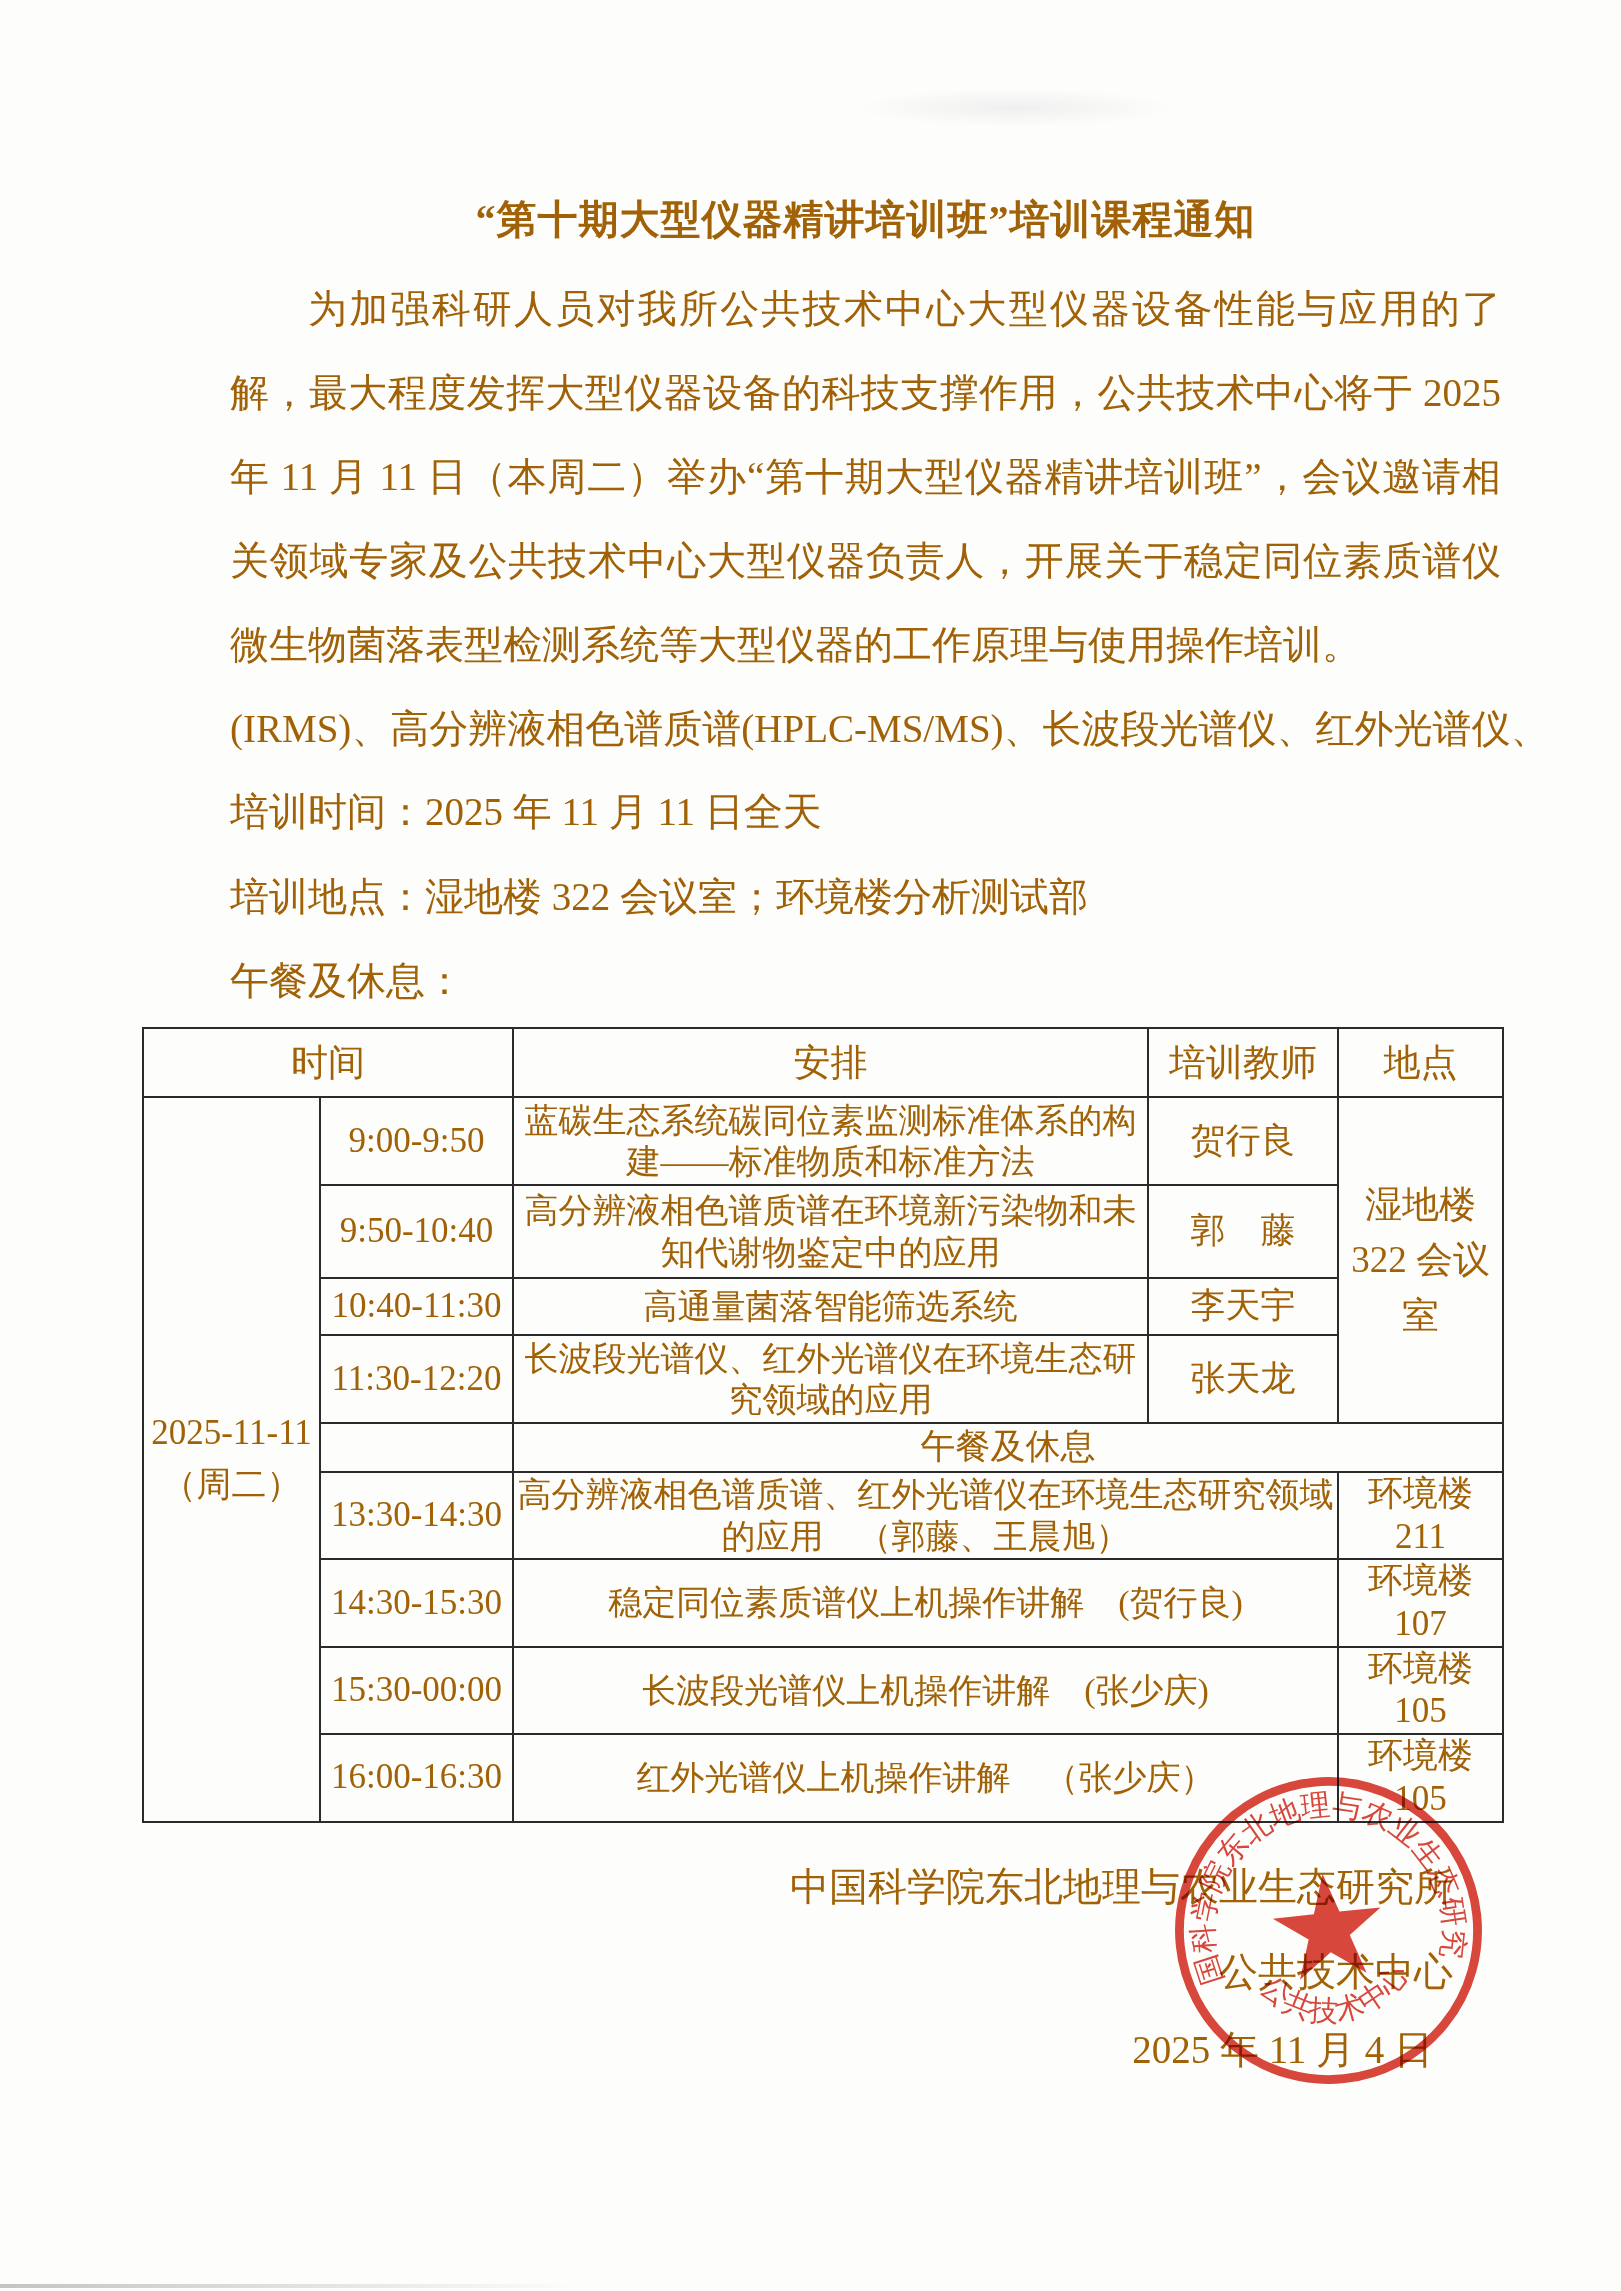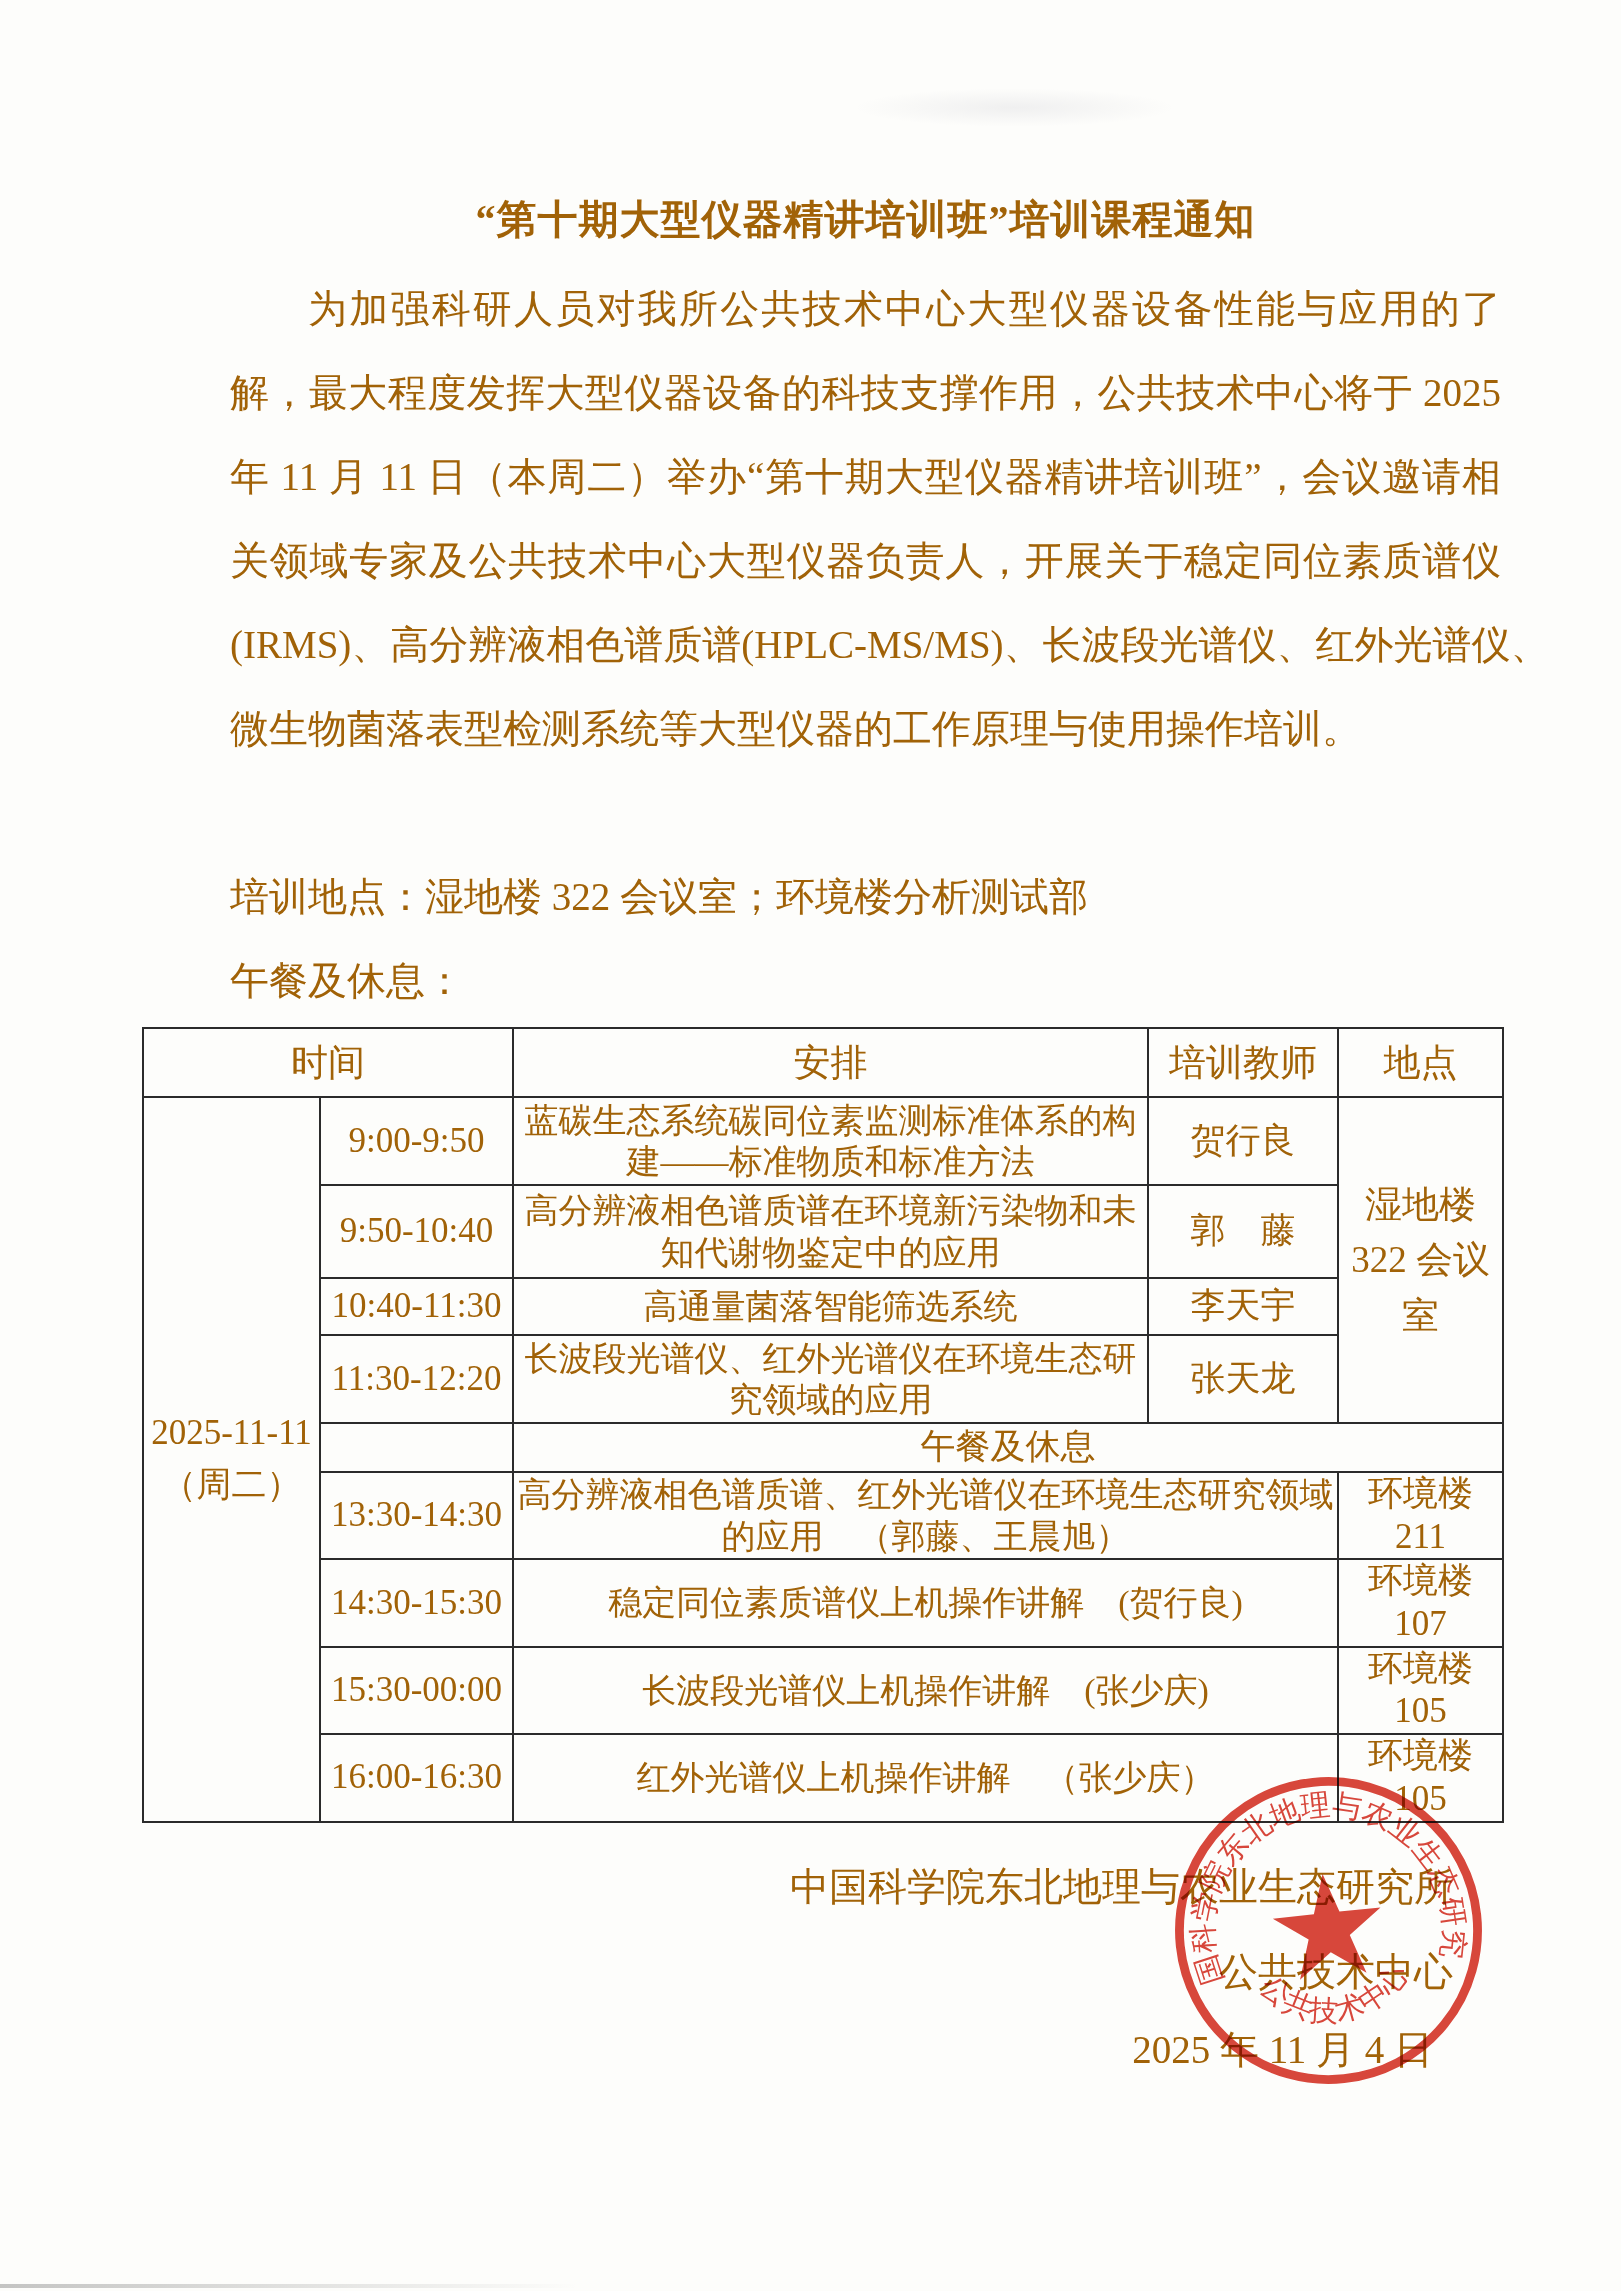--- a/index.html
+++ b/index.html
@@ -89,24 +89,25 @@
   <div class="smudge-top"></div>
   <div class="scan-edge-bottom"></div>
 
   <div class="doc-title">“第十期大型仪器精讲培训班”培训课程通知</div>
 
   <div class="body-text">
     <div class="line first">为加强科研人员对我所公共技术中心大型仪器设备性能与应用的了</div>
     <div class="line">解，最大程度发挥大型仪器设备的科技支撑作用，公共技术中心将于 2025</div>
     <div class="line">年 11 月 11 日（本周二）举办“第十期大型仪器精讲培训班”，会议邀请相</div>
     <div class="line">关领域专家及公共技术中心大型仪器负责人，开展关于稳定同位素质谱仪</div>
+    <div class="line last">微生物菌落表型检测系统等大型仪器的工作原理与使用操作培训。</div>
     <div class="line">(IRMS)、高分辨液相色谱质谱(HPLC-MS/MS)、长波段光谱仪、红外光谱仪、</div>
-    <div class="line last">微生物菌落表型检测系统等大型仪器的工作原理与使用操作培训。</div>
   </div>
 
+  <div class="info-line info-time">培训时间：2025 年 11 月 11 日全天</div>
   <div class="info-line info-place">培训地点：湿地楼 322 会议室；环境楼分析测试部</div>
   <div class="info-line info-schedule">午餐及休息：</div>
 
   <table class="schedule">
     <colgroup>
       <col class="c-date">
         <col class="c-time">
         <col class="c-arr">
         <col class="c-teach">
         <col class="c-loc">

